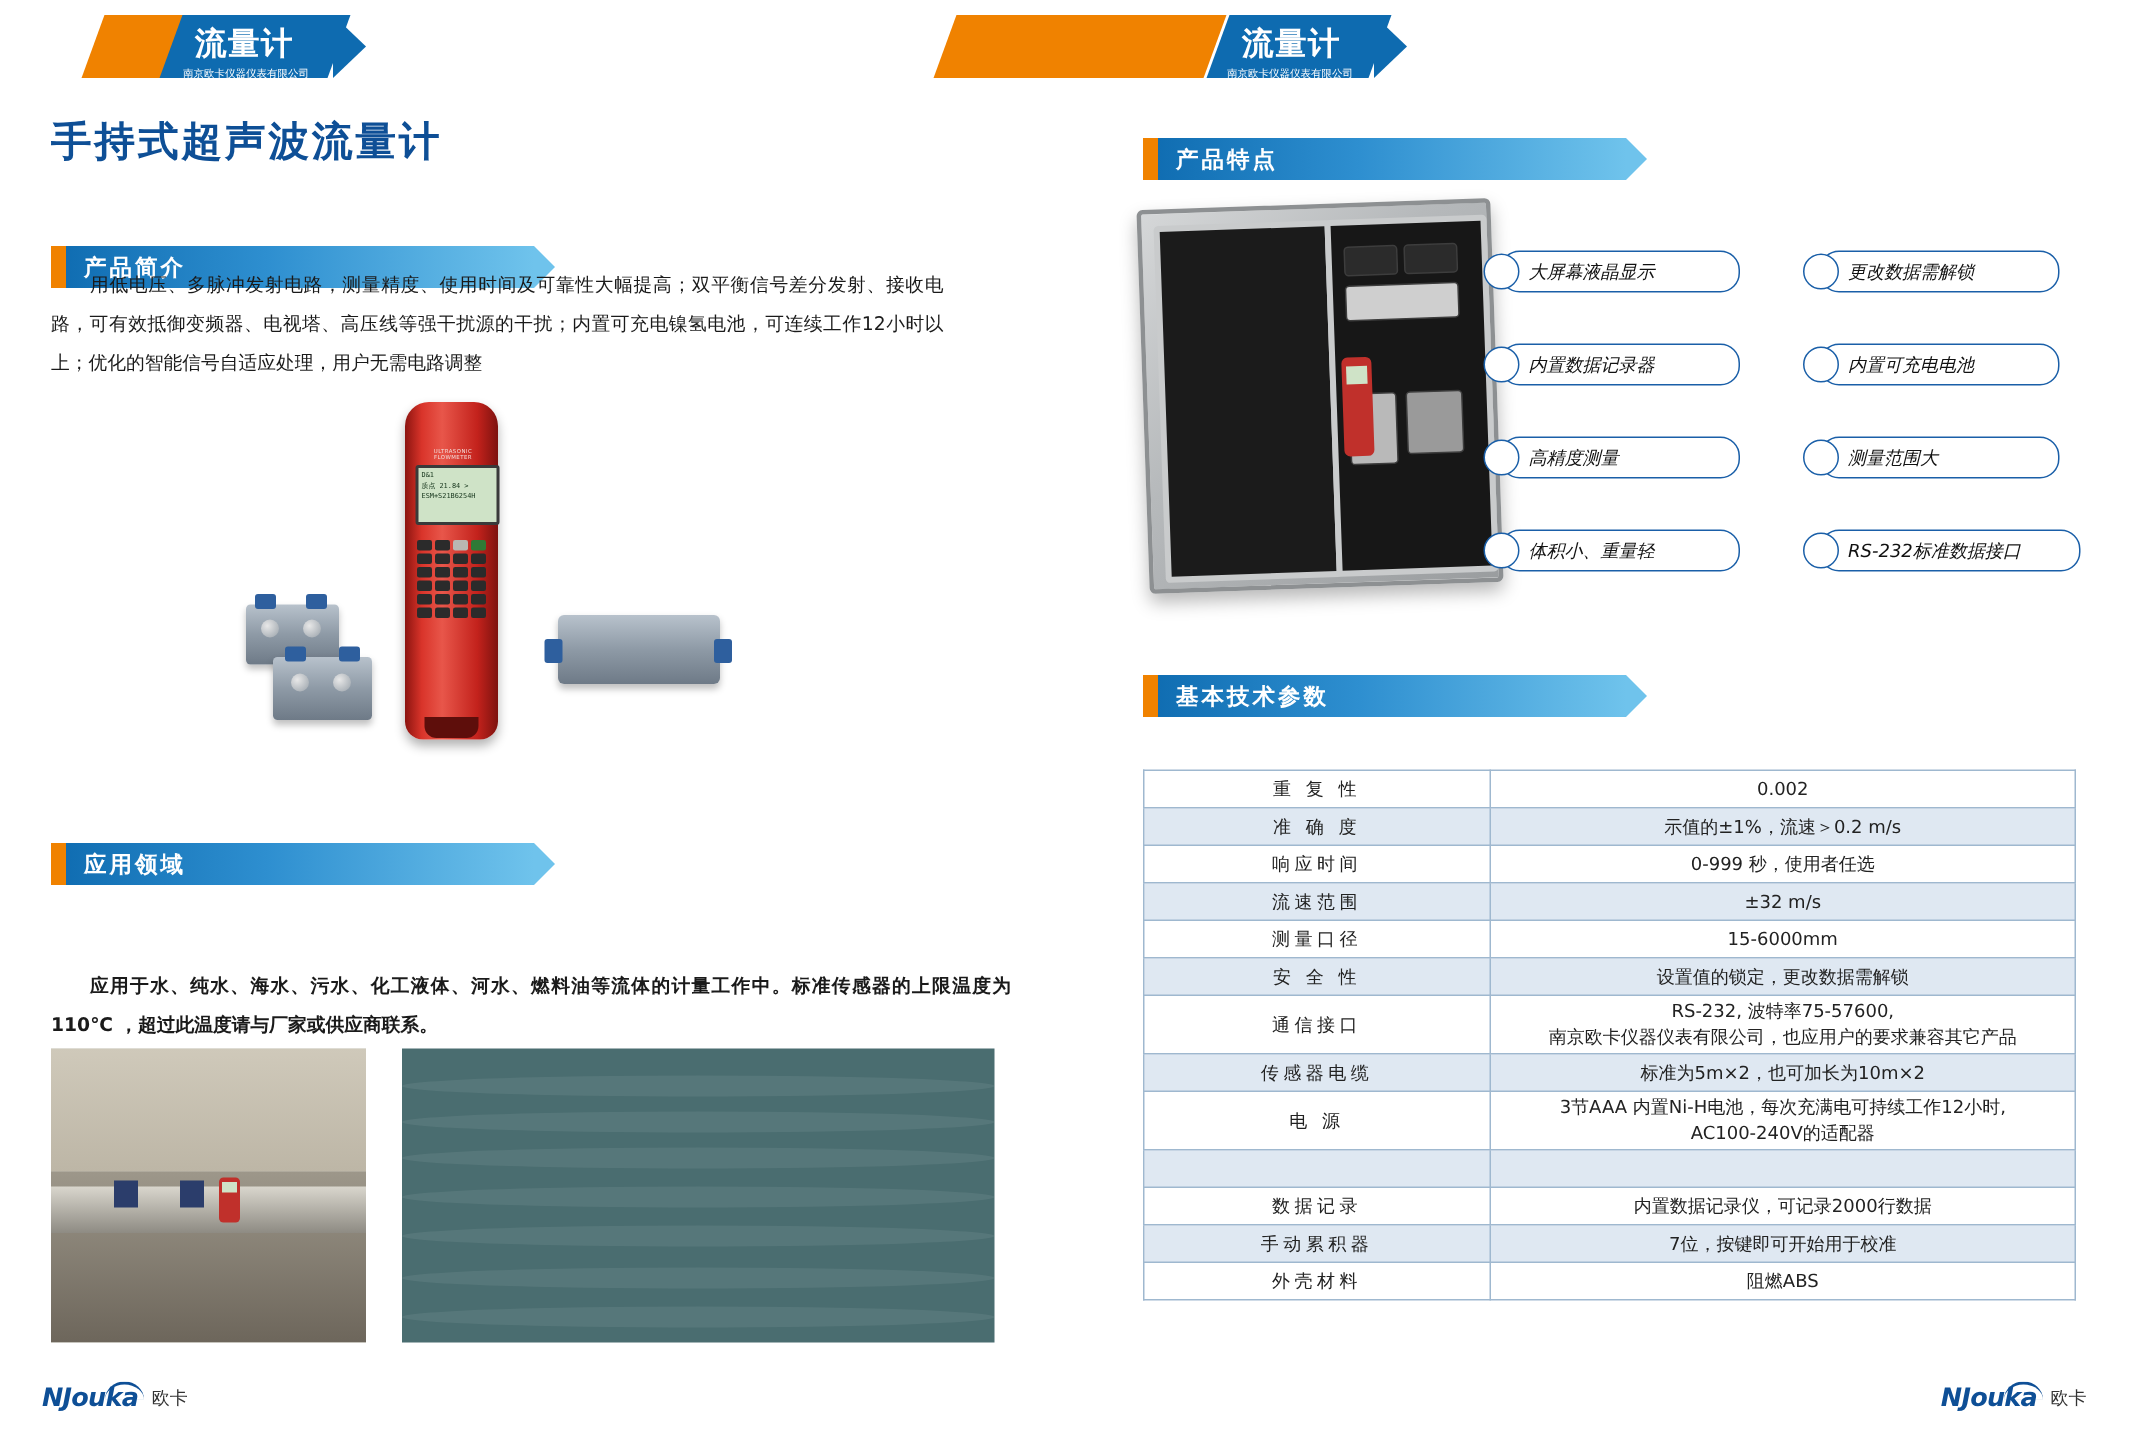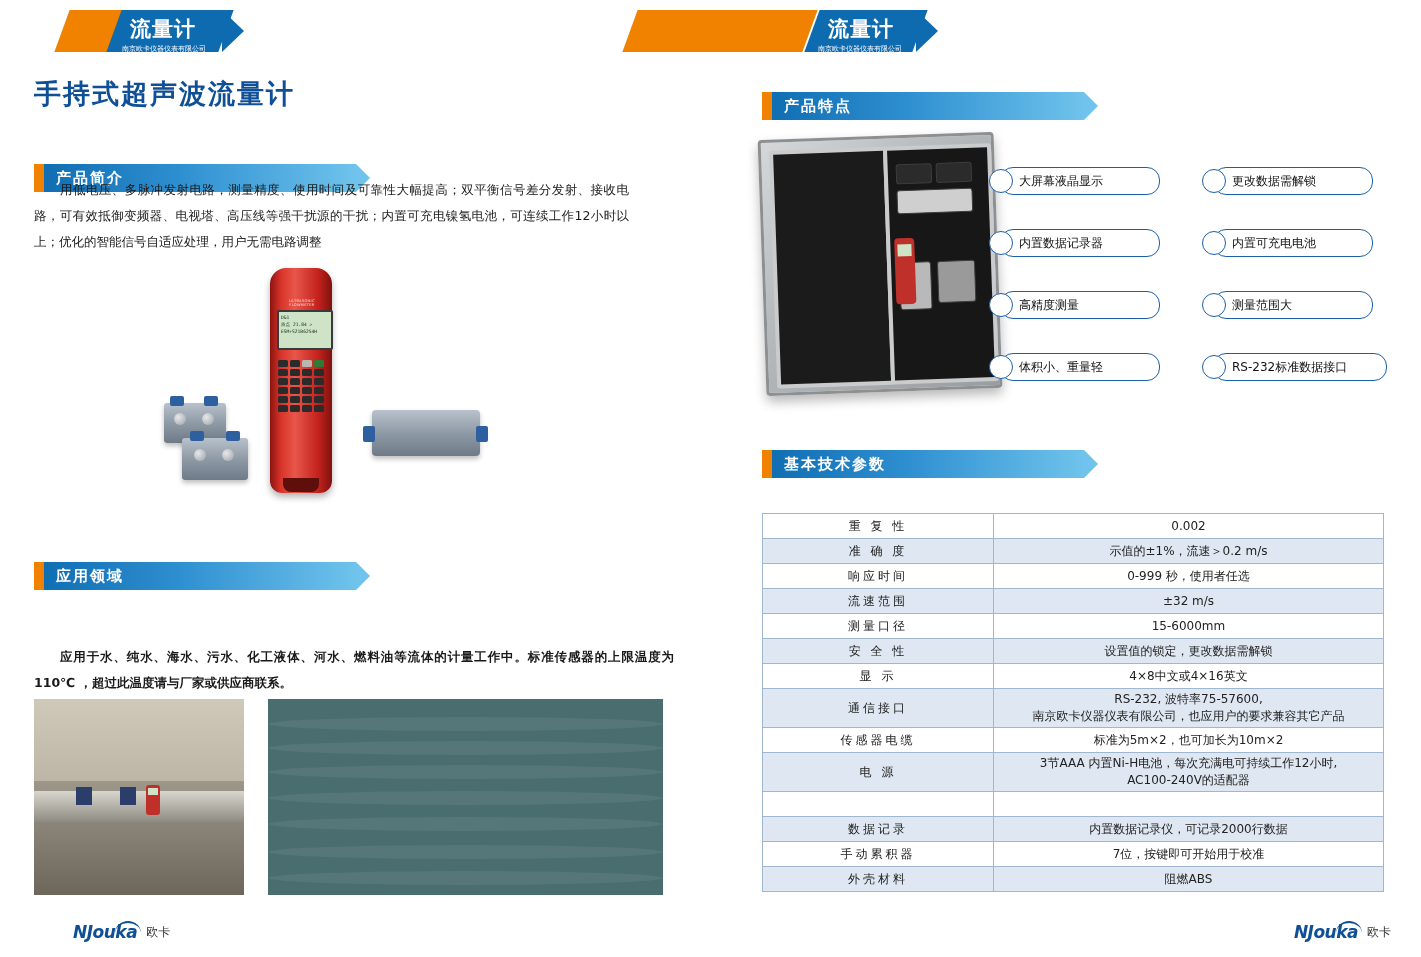--- a/index.html
+++ b/index.html
@@ -159,21 +159,21 @@
   }
   .case-meter{
     position:absolute;left:130px;top:100px;width:20px;height:66px;background:#c0302b;
     border-radius:4px;
   }
   .case-meter::after{content:"";position:absolute;left:3px;top:6px;width:14px;height:12px;background:#cfe3c7;}
 
   
   .pill{
     position:absolute;height:26px;border:1px solid #1a5fa8;border-radius:13px;
-    background:#fff;display:flex;align-items:center;
+    background:#fff;display:flex;align-items:center;font-style:italic;
   }
   .pill .dot{
     width:22px;height:22px;border-radius:50%;border:1px solid #1a5fa8;background:#fff;
     margin-left:-12px;margin-right:6px;flex:none;
   }
   .pill .ptext{
     font-size:12px;color:#111;white-space:nowrap;padding-right:10px;
   }
 
   
@@ -189,21 +189,21 @@
   }
   #spec-table td.v{text-align:center;}
   #spec-table tr:nth-child(odd) td{background:#ffffff;}
   #spec-table tr:nth-child(even) td{background:#dfe8f2;}
 
   
   .logo{
     position:absolute;bottom:14px;display:flex;align-items:center;
   }
   .logo .mark{
-    font-size:17px;font-weight:bold;color:#0e4f96;font-style:italic;letter-spacing:-.5px;margin-left:45px;
+    font-size:17px;font-weight:bold;color:#0e4f96;font-style:italic;letter-spacing:-.5px;
   }
   .logo .cn{font-size:12px;color:#333;margin-left:5px;}
   .logo .swoosh{
     width:26px;height:10px;border-top:2px solid #0e4f96;border-radius:50%/100% 100% 0 0;
     margin-left:-22px;margin-bottom:10px;
   }
   #logo-left{left:28px;}
   #logo-right{right:30px;}
 </style>
 </head>
@@ -389,24 +389,20 @@
       </tr>
       <tr>
         <td class="k">测量口径</td>
         <td class="v" style="white-space: pre-line; margin-top: 16px;">15-6000mm</td>
       </tr>
       <tr>
         <td class="k">安 全 性</td>
         <td class="v" style="white-space: pre-line;">设置值的锁定，更改数据需解锁</td>
       </tr>
       <tr>
-        <td class="k">显  示</td>
-        <td class="v" style="white-space: pre-line;">4×8中文或4×16英文</td>
-      </tr>
-      <tr>
         <td class="k">通信接口</td>
         <td class="v" style="white-space: pre-line;">RS-232, 波特率75-57600,
 南京欧卡仪器仪表有限公司，也应用户的要求兼容其它产品</td>
       </tr>
       <tr>
         <td class="k">传感器电缆</td>
         <td class="v" style="white-space: pre-line;">标准为5m×2，也可加长为10m×2</td>
       </tr>
       <tr>
         <td class="k">电  源</td>

